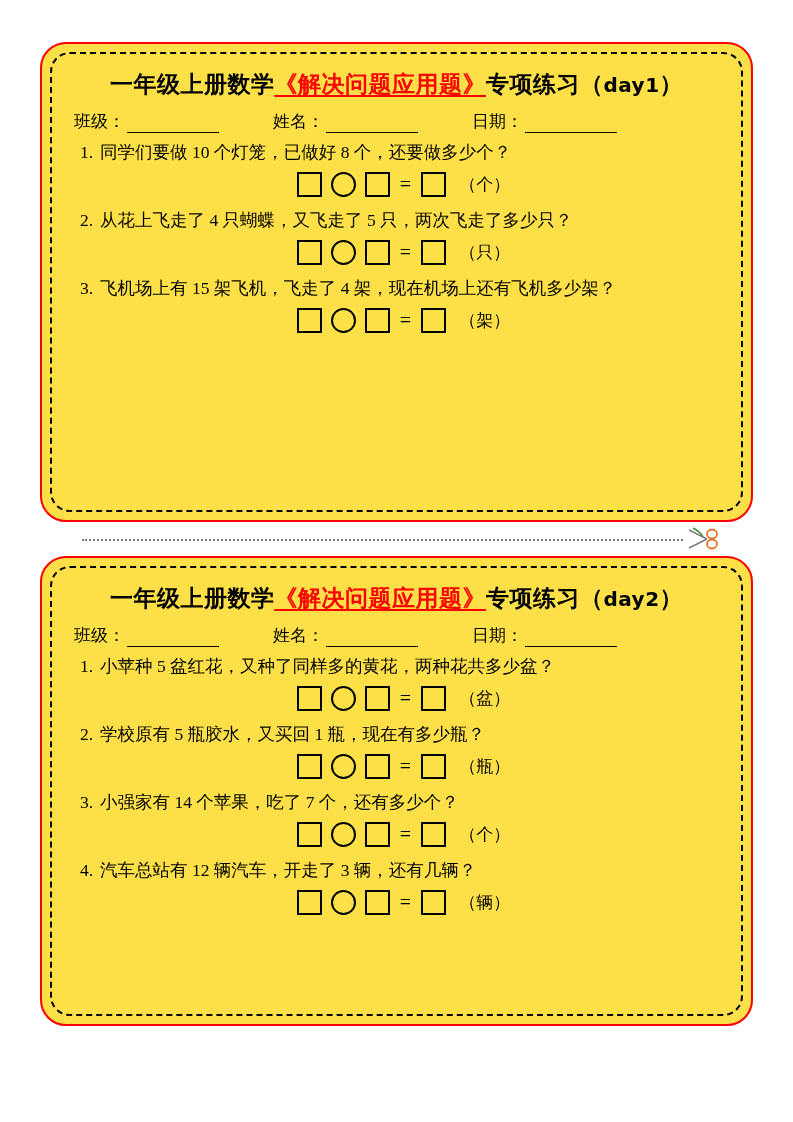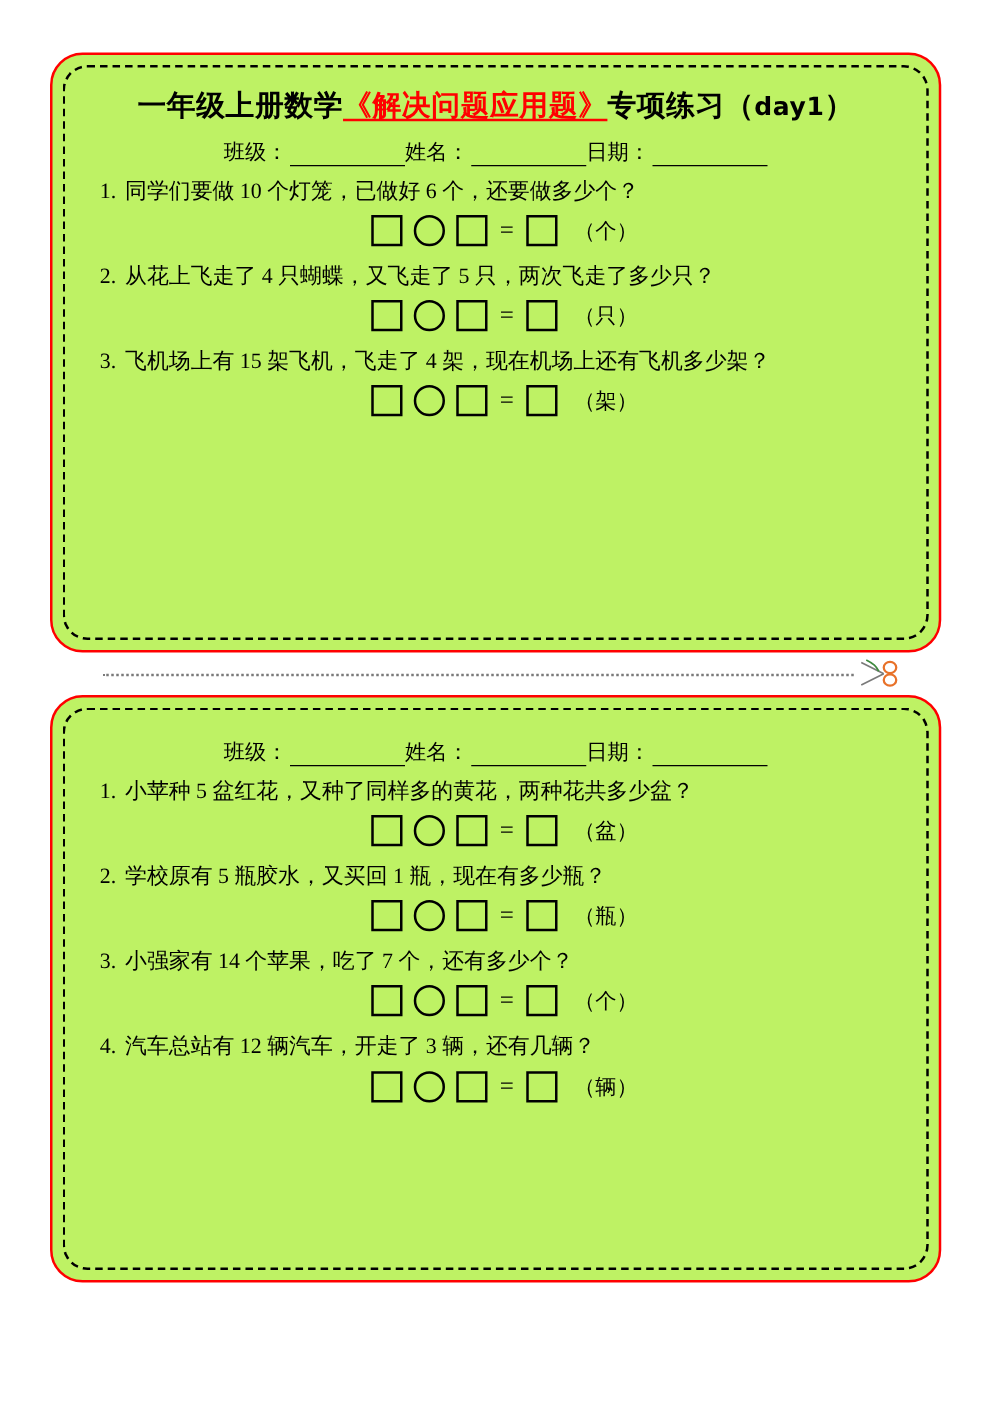--- a/index.html
+++ b/index.html
@@ -24,21 +24,21 @@
     position: relative;
   }
 
   
   .card {
     position: relative;
     border: 2.5px solid #ff0000;
     border-radius: 26px;
     box-sizing: border-box;
     padding: 8px;
-    background: #bef264;
+    background: #fde047;
   }
   .card-inner {
     border: 2.5px dashed #000;
     border-radius: 20px;
     box-sizing: border-box;
     padding: 12px 22px 18px 22px;
     height: 100%;
   }
 
   .card1 { height: 480px; }
@@ -61,21 +61,21 @@
   }
   .title .daytag {
     font-family: "DejaVu Sans", "Liberation Sans", sans-serif;
     font-size: 20px;
     font-weight: 600;
   }
 
   
   .inforow {
     display: flex;
-    justify-content: center;
+    gap: 54px;
     font-size: 17px;
     margin: 10px 0 4px 0;
     white-space: nowrap;
   }
   .info-item {
     display: flex;
     align-items: flex-end;
   }
   .info-label { font-size: 17px; }
   .blank-line {
@@ -184,21 +184,21 @@
         <div class="info-item">
           <span class="info-label">日期：</span>
           <span class="blank-line"></span>
         </div>
       </div>
 
       <div class="qlist">
 
         <div class="q">
           <span class="q-num">1.</span>
-          <span class="q-text">同学们要做 10 个灯笼，已做好 6 个，还要做多少个？</span>
+          <span class="q-text">同学们要做 10 个灯笼，已做好 8 个，还要做多少个？</span>
         </div>
         <div class="ansrow">
           <span class="sqbox"></span>
           <span class="circ"></span>
           <span class="sqbox"></span>
           <span class="eq">=</span>
           <span class="sqbox"></span>
           <span class="unit">（个）</span>
         </div>
 
@@ -238,20 +238,23 @@
       <path d="M2 4 L20 13 M2 22 L20 13" stroke="#7a7a7a" stroke-width="1.4" fill="none"></path>
       <ellipse cx="25" cy="8" rx="5" ry="4.5" fill="none" stroke="#e8722a" stroke-width="1.8"></ellipse>
       <ellipse cx="25" cy="18" rx="5" ry="4.5" fill="none" stroke="#e8722a" stroke-width="1.8"></ellipse>
       <path d="M6 2 C12 5, 14 7, 16 11" stroke="#3f8a3f" stroke-width="1.4" fill="none"></path>
     </svg>
   </div>
 
   <div class="card card2">
     <div class="card-inner">
 
+      <div class="title">
+        <span>一年级上册数学</span><span class="book">《解决问题应用题》</span><span>专项练习（</span><span class="daytag">day2</span><span>）</span>
+      </div>
 
       <div class="inforow">
         <div class="info-item">
           <span class="info-label">班级：</span>
           <span class="blank-line"></span>
         </div>
         <div class="info-item">
           <span class="info-label">姓名：</span>
           <span class="blank-line"></span>
         </div>

